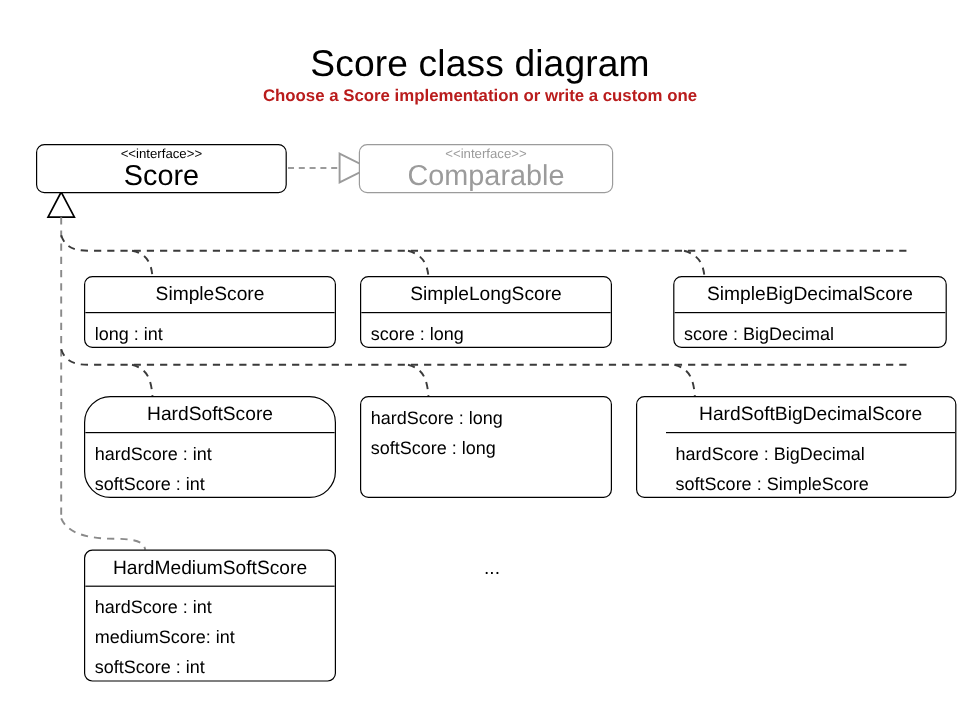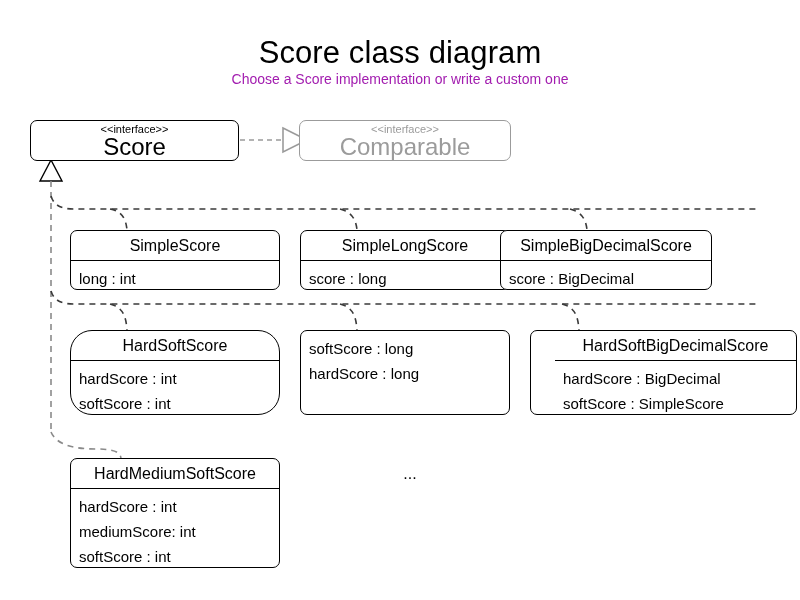--- a/index.html
+++ b/index.html
@@ -37,23 +37,23 @@
     letter-spacing: 0.1px;
     margin-top: 14px;
   }
   .subtitle {
     position: absolute;
     left: 0;
     top: 69px;
     width: 800px;
     text-align: center;
     font-size: 14px;
-    font-weight: normal;
+    font-weight: bold;
     line-height: 20px;
-    color: #a21caf;
+    color: #b91c1c;
   }
 
   
   .edges {
     position: absolute;
     left: 0;
     top: 0;
     width: 800px;
     height: 600px;
     pointer-events: none;
@@ -179,39 +179,39 @@
     </div>
   </div>
 
   <div class="uml-box cls" style="left:300px; top:230px; width:210px; height:60px;">
     <div class="cls-name">SimpleLongScore</div>
     <div class="cls-attrs">
       <div class="attr">score : long</div>
     </div>
   </div>
 
-  <div class="uml-box cls" style="left:500px; top:230px; width:212px; height:60px;">
+  <div class="uml-box cls" style="left:561px; top:230px; width:228px; height:60px;">
     <div class="cls-name">SimpleBigDecimalScore</div>
     <div class="cls-attrs">
       <div class="attr">score : BigDecimal</div>
     </div>
   </div>
 
   <div class="uml-box cls" style="left:70px; top:330px; width:210px; height:85px;border-radius:22px;">
     <div class="cls-name">HardSoftScore</div>
     <div class="cls-attrs">
       <div class="attr">hardScore : int</div>
       <div class="attr">softScore : int</div>
     </div>
   </div>
 
   <div class="uml-box cls" style="left:300px; top:330px; width:210px; height:85px;">
     <div class="cls-attrs">
+      <div class="attr">hardScore : long</div>
       <div class="attr">softScore : long</div>
-      <div class="attr">hardScore : long</div>
     </div>
   </div>
 
   <div class="uml-box cls" style="left:530px; top:330px; width:267px; height:85px;padding-left:24px;">
     <div class="cls-name">HardSoftBigDecimalScore</div>
     <div class="cls-attrs">
       <div class="attr">hardScore : BigDecimal</div>
       <div class="attr">softScore : SimpleScore</div>
     </div>
   </div>

